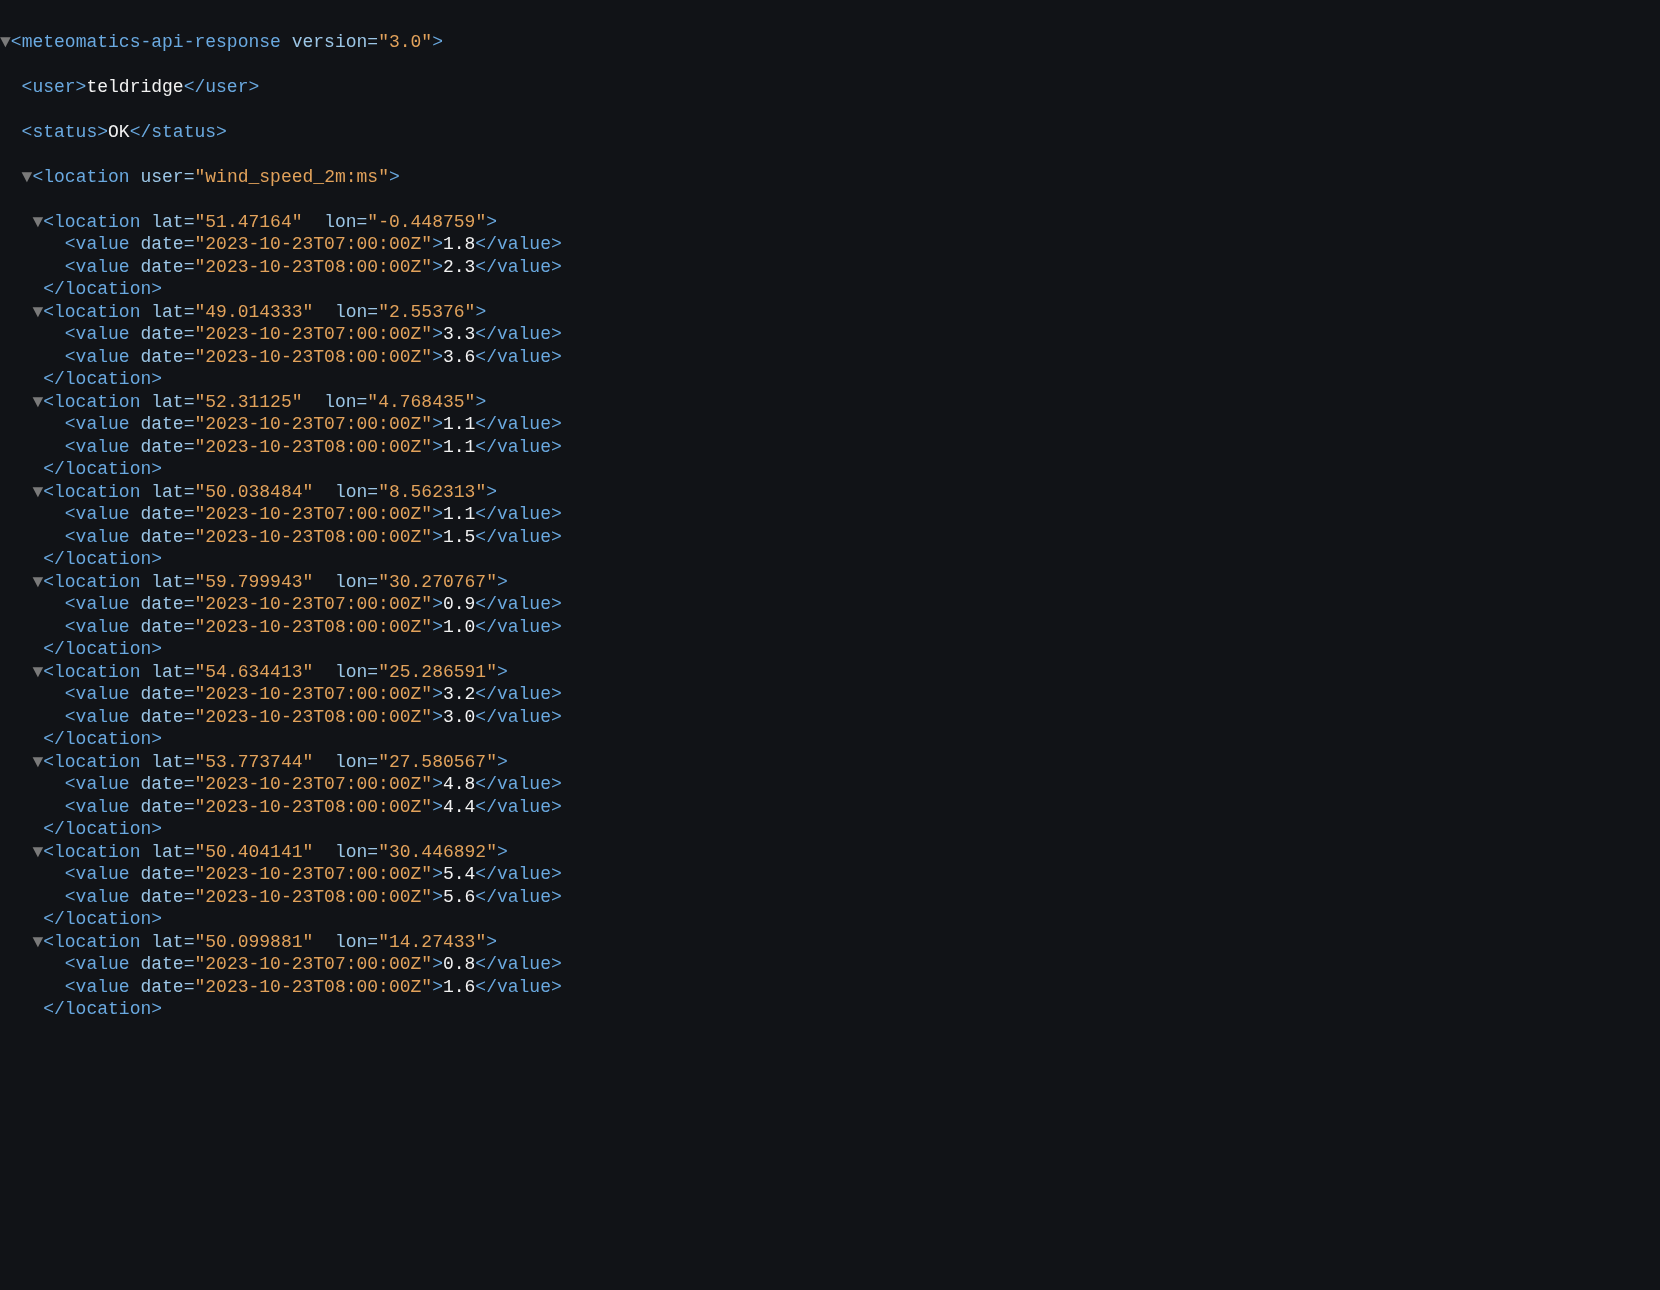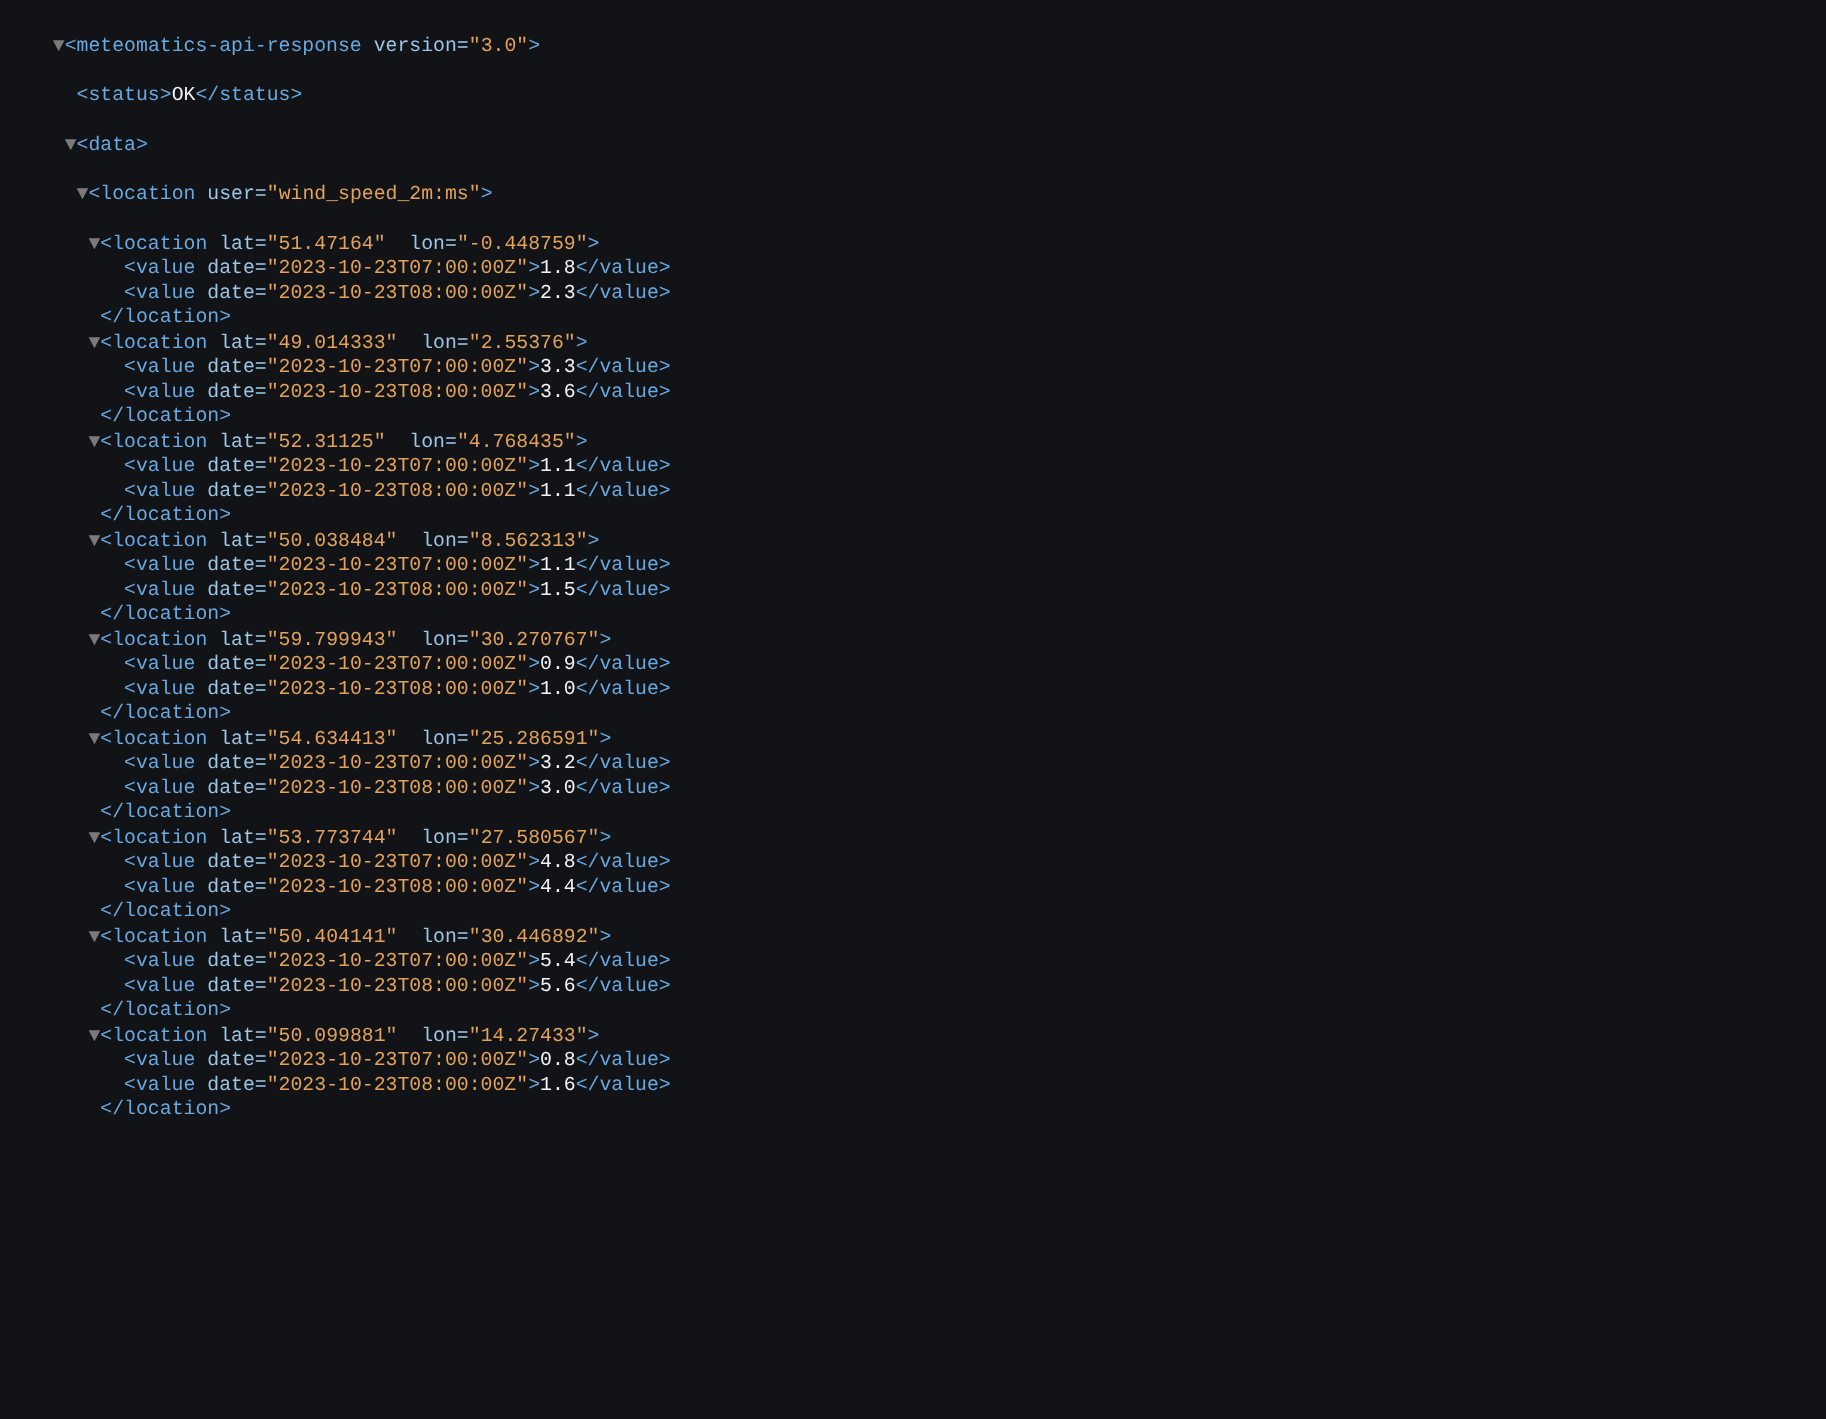--- a/index.html
+++ b/index.html
@@ -7,37 +7,36 @@
     padding: 0;
     background: #111317;
     color: #d4d4d4;
     font-family: "Menlo", "Consolas", "Courier New", monospace;
     font-size: 18px;
     line-height: 22.5px;
   }
   .viewer {
     padding: 8px 0 0 0;
     white-space: pre;
-    margin-left: 48px;
   }
   .line {
     display: block;
   }
   .caret {
     color: #7a7a7a;
     user-select: none;
   }
   .tag    { color: #6aa9e0; }   
   .attr   { color: #9cc6e6; }   
   .eq     { color: #9cc6e6; }
   .str    { color: #e2a25b; }   
   .text   { color: #f2f2f2; }   
 </style>
 </head>
 <body>
 
 <div class="viewer">
 <span class="line"><span class="caret">▼</span><span class="tag">&lt;</span><span class="tag">meteomatics-api-response</span><span class="tag"> </span><span class="attr">version</span><span class="eq">=</span><span class="str">"</span><span class="str">3.0</span><span class="str">"</span><span class="tag">&gt;</span></span>
+<span class="line">  <span class="tag">&lt;user&gt;</span><span class="text">teldridge</span><span class="tag">&lt;/user&gt;</span></span>
 <span class="line">  <span class="tag">&lt;status&gt;</span><span class="text">OK</span><span class="tag">&lt;/status&gt;</span></span>
-<span class="line"> <span class="caret">▼</span><span class="tag">&lt;data&gt;</span></span>
 <span class="line">  <span class="caret">▼</span><span class="tag">&lt;</span><span class="tag">location</span><span class="tag"> </span><span class="attr">user</span><span class="eq">=</span><span class="str">"</span><span class="str">wind_speed_2m:ms</span><span class="str">"</span><span class="tag">&gt;</span></span>
 <span class="line">   <span class="caret">▼</span><span class="tag">&lt;location </span><span class="attr">lat</span><span class="eq">=</span><span class="str">"</span><span class="str">51.47164</span><span class="str">"</span><span class="tag">  </span><span class="attr">lon</span><span class="eq">=</span><span class="str">"</span><span class="str">-0.448759</span><span class="str">"</span><span class="tag">&gt;</span></span><span class="line">      <span class="tag">&lt;value </span><span class="attr">date</span><span class="eq">=</span><span class="str">"</span><span class="str">2023-10-23T07:00:00Z</span><span class="str">"</span><span class="tag">&gt;</span><span class="text">1.8</span><span class="tag">&lt;/value&gt;</span></span><span class="line">      <span class="tag">&lt;value </span><span class="attr">date</span><span class="eq">=</span><span class="str">"</span><span class="str">2023-10-23T08:00:00Z</span><span class="str">"</span><span class="tag">&gt;</span><span class="text">2.3</span><span class="tag">&lt;/value&gt;</span></span><span class="line">    <span class="tag">&lt;/location&gt;</span></span><span class="line">   <span class="caret">▼</span><span class="tag">&lt;location </span><span class="attr">lat</span><span class="eq">=</span><span class="str">"</span><span class="str">49.014333</span><span class="str">"</span><span class="tag">  </span><span class="attr">lon</span><span class="eq">=</span><span class="str">"</span><span class="str">2.55376</span><span class="str">"</span><span class="tag">&gt;</span></span><span class="line">      <span class="tag">&lt;value </span><span class="attr">date</span><span class="eq">=</span><span class="str">"</span><span class="str">2023-10-23T07:00:00Z</span><span class="str">"</span><span class="tag">&gt;</span><span class="text">3.3</span><span class="tag">&lt;/value&gt;</span></span><span class="line">      <span class="tag">&lt;value </span><span class="attr">date</span><span class="eq">=</span><span class="str">"</span><span class="str">2023-10-23T08:00:00Z</span><span class="str">"</span><span class="tag">&gt;</span><span class="text">3.6</span><span class="tag">&lt;/value&gt;</span></span><span class="line">    <span class="tag">&lt;/location&gt;</span></span><span class="line">   <span class="caret">▼</span><span class="tag">&lt;location </span><span class="attr">lat</span><span class="eq">=</span><span class="str">"</span><span class="str">52.31125</span><span class="str">"</span><span class="tag">  </span><span class="attr">lon</span><span class="eq">=</span><span class="str">"</span><span class="str">4.768435</span><span class="str">"</span><span class="tag">&gt;</span></span><span class="line">      <span class="tag">&lt;value </span><span class="attr">date</span><span class="eq">=</span><span class="str">"</span><span class="str">2023-10-23T07:00:00Z</span><span class="str">"</span><span class="tag">&gt;</span><span class="text">1.1</span><span class="tag">&lt;/value&gt;</span></span><span class="line">      <span class="tag">&lt;value </span><span class="attr">date</span><span class="eq">=</span><span class="str">"</span><span class="str">2023-10-23T08:00:00Z</span><span class="str">"</span><span class="tag">&gt;</span><span class="text">1.1</span><span class="tag">&lt;/value&gt;</span></span><span class="line">    <span class="tag">&lt;/location&gt;</span></span><span class="line">   <span class="caret">▼</span><span class="tag">&lt;location </span><span class="attr">lat</span><span class="eq">=</span><span class="str">"</span><span class="str">50.038484</span><span class="str">"</span><span class="tag">  </span><span class="attr">lon</span><span class="eq">=</span><span class="str">"</span><span class="str">8.562313</span><span class="str">"</span><span class="tag">&gt;</span></span><span class="line">      <span class="tag">&lt;value </span><span class="attr">date</span><span class="eq">=</span><span class="str">"</span><span class="str">2023-10-23T07:00:00Z</span><span class="str">"</span><span class="tag">&gt;</span><span class="text">1.1</span><span class="tag">&lt;/value&gt;</span></span><span class="line">      <span class="tag">&lt;value </span><span class="attr">date</span><span class="eq">=</span><span class="str">"</span><span class="str">2023-10-23T08:00:00Z</span><span class="str">"</span><span class="tag">&gt;</span><span class="text">1.5</span><span class="tag">&lt;/value&gt;</span></span><span class="line">    <span class="tag">&lt;/location&gt;</span></span><span class="line">   <span class="caret">▼</span><span class="tag">&lt;location </span><span class="attr">lat</span><span class="eq">=</span><span class="str">"</span><span class="str">59.799943</span><span class="str">"</span><span class="tag">  </span><span class="attr">lon</span><span class="eq">=</span><span class="str">"</span><span class="str">30.270767</span><span class="str">"</span><span class="tag">&gt;</span></span><span class="line">      <span class="tag">&lt;value </span><span class="attr">date</span><span class="eq">=</span><span class="str">"</span><span class="str">2023-10-23T07:00:00Z</span><span class="str">"</span><span class="tag">&gt;</span><span class="text">0.9</span><span class="tag">&lt;/value&gt;</span></span><span class="line">      <span class="tag">&lt;value </span><span class="attr">date</span><span class="eq">=</span><span class="str">"</span><span class="str">2023-10-23T08:00:00Z</span><span class="str">"</span><span class="tag">&gt;</span><span class="text">1.0</span><span class="tag">&lt;/value&gt;</span></span><span class="line">    <span class="tag">&lt;/location&gt;</span></span><span class="line">   <span class="caret">▼</span><span class="tag">&lt;location </span><span class="attr">lat</span><span class="eq">=</span><span class="str">"</span><span class="str">54.634413</span><span class="str">"</span><span class="tag">  </span><span class="attr">lon</span><span class="eq">=</span><span class="str">"</span><span class="str">25.286591</span><span class="str">"</span><span class="tag">&gt;</span></span><span class="line">      <span class="tag">&lt;value </span><span class="attr">date</span><span class="eq">=</span><span class="str">"</span><span class="str">2023-10-23T07:00:00Z</span><span class="str">"</span><span class="tag">&gt;</span><span class="text">3.2</span><span class="tag">&lt;/value&gt;</span></span><span class="line">      <span class="tag">&lt;value </span><span class="attr">date</span><span class="eq">=</span><span class="str">"</span><span class="str">2023-10-23T08:00:00Z</span><span class="str">"</span><span class="tag">&gt;</span><span class="text">3.0</span><span class="tag">&lt;/value&gt;</span></span><span class="line">    <span class="tag">&lt;/location&gt;</span></span><span class="line">   <span class="caret">▼</span><span class="tag">&lt;location </span><span class="attr">lat</span><span class="eq">=</span><span class="str">"</span><span class="str">53.773744</span><span class="str">"</span><span class="tag">  </span><span class="attr">lon</span><span class="eq">=</span><span class="str">"</span><span class="str">27.580567</span><span class="str">"</span><span class="tag">&gt;</span></span><span class="line">      <span class="tag">&lt;value </span><span class="attr">date</span><span class="eq">=</span><span class="str">"</span><span class="str">2023-10-23T07:00:00Z</span><span class="str">"</span><span class="tag">&gt;</span><span class="text">4.8</span><span class="tag">&lt;/value&gt;</span></span><span class="line">      <span class="tag">&lt;value </span><span class="attr">date</span><span class="eq">=</span><span class="str">"</span><span class="str">2023-10-23T08:00:00Z</span><span class="str">"</span><span class="tag">&gt;</span><span class="text">4.4</span><span class="tag">&lt;/value&gt;</span></span><span class="line">    <span class="tag">&lt;/location&gt;</span></span><span class="line">   <span class="caret">▼</span><span class="tag">&lt;location </span><span class="attr">lat</span><span class="eq">=</span><span class="str">"</span><span class="str">50.404141</span><span class="str">"</span><span class="tag">  </span><span class="attr">lon</span><span class="eq">=</span><span class="str">"</span><span class="str">30.446892</span><span class="str">"</span><span class="tag">&gt;</span></span><span class="line">      <span class="tag">&lt;value </span><span class="attr">date</span><span class="eq">=</span><span class="str">"</span><span class="str">2023-10-23T07:00:00Z</span><span class="str">"</span><span class="tag">&gt;</span><span class="text">5.4</span><span class="tag">&lt;/value&gt;</span></span><span class="line">      <span class="tag">&lt;value </span><span class="attr">date</span><span class="eq">=</span><span class="str">"</span><span class="str">2023-10-23T08:00:00Z</span><span class="str">"</span><span class="tag">&gt;</span><span class="text">5.6</span><span class="tag">&lt;/value&gt;</span></span><span class="line">    <span class="tag">&lt;/location&gt;</span></span><span class="line">   <span class="caret">▼</span><span class="tag">&lt;location </span><span class="attr">lat</span><span class="eq">=</span><span class="str">"</span><span class="str">50.099881</span><span class="str">"</span><span class="tag">  </span><span class="attr">lon</span><span class="eq">=</span><span class="str">"</span><span class="str">14.27433</span><span class="str">"</span><span class="tag">&gt;</span></span><span class="line">      <span class="tag">&lt;value </span><span class="attr">date</span><span class="eq">=</span><span class="str">"</span><span class="str">2023-10-23T07:00:00Z</span><span class="str">"</span><span class="tag">&gt;</span><span class="text">0.8</span><span class="tag">&lt;/value&gt;</span></span><span class="line">      <span class="tag">&lt;value </span><span class="attr">date</span><span class="eq">=</span><span class="str">"</span><span class="str">2023-10-23T08:00:00Z</span><span class="str">"</span><span class="tag">&gt;</span><span class="text">1.6</span><span class="tag">&lt;/value&gt;</span></span><span class="line">    <span class="tag">&lt;/location&gt;</span></span>
 </div>
 
 </body></html>

